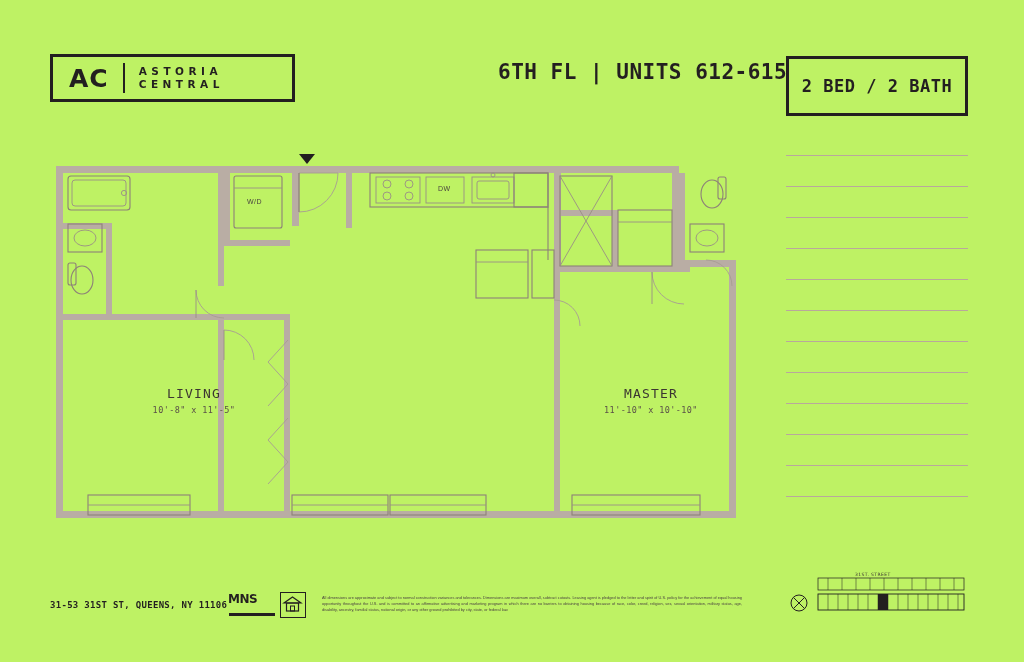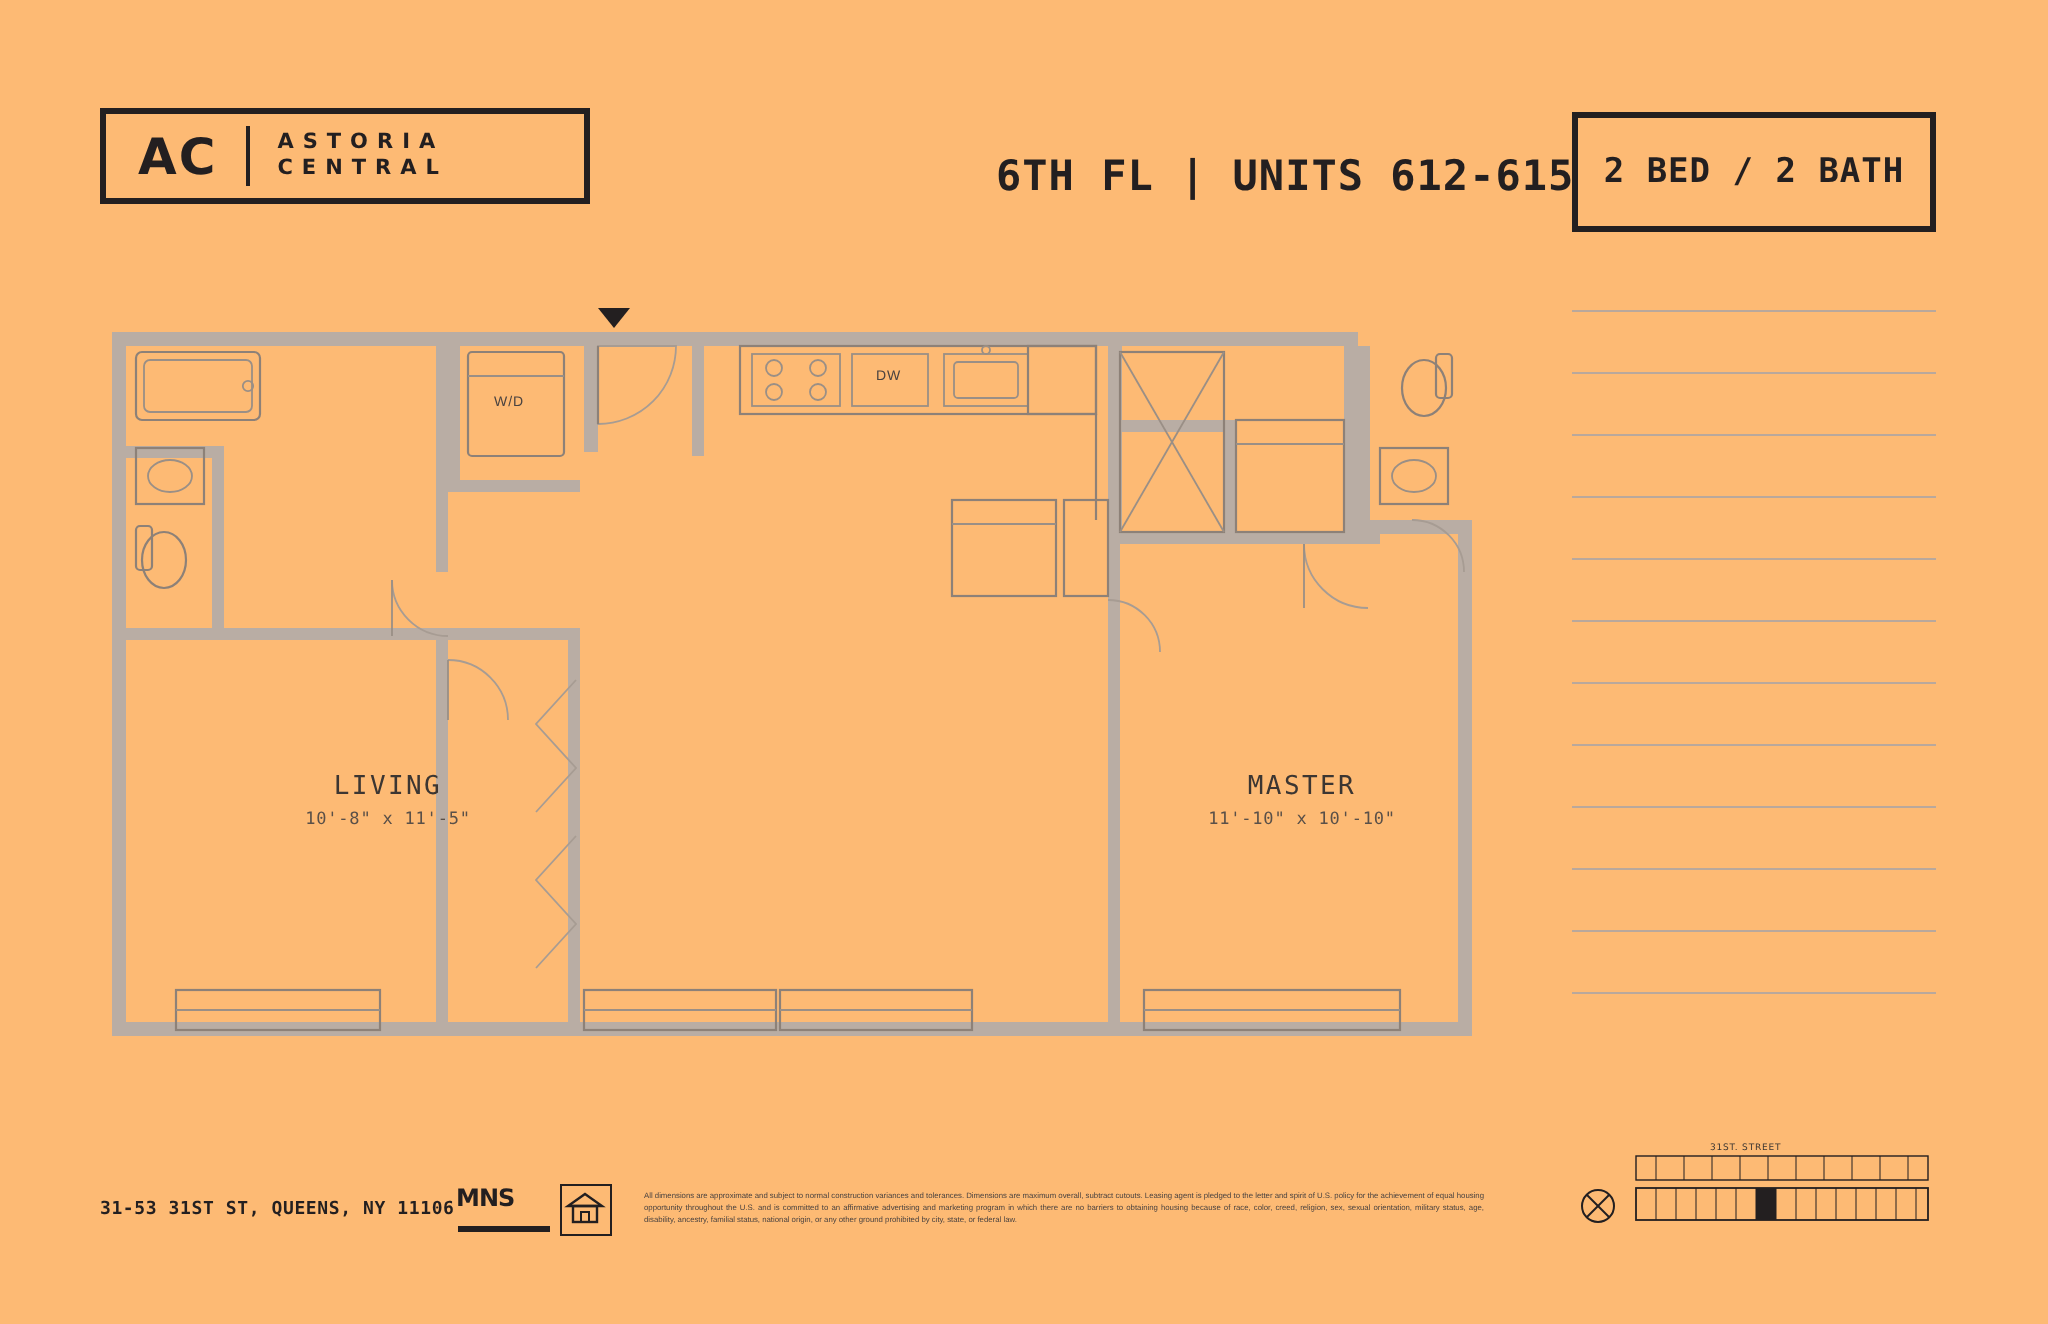--- a/index.html
+++ b/index.html
@@ -13,21 +13,21 @@
     position: relative;
     font-family: "Liberation Sans", sans-serif;
     color: #231f20;
     overflow: hidden;
   }
   .page {
     position: absolute;
     left: 0; top: 0;
     width: 1024px;
     height: 662px;
-    background: #fdba74;
+    background: #bef264;
   }
 
   
   .logo-box {
     position: absolute;
     left: 50px; top: 54px;
     width: 245px; height: 48px;
     border: 3px solid #231f20;
     box-sizing: border-box;
     display: flex;
@@ -51,21 +51,21 @@
     font-family: "DejaVu Sans", sans-serif;
     font-size: 10.5px;
     font-weight: bold;
     letter-spacing: 4.5px;
     line-height: 13px;
     color: #231f20;
   }
 
   .header-title {
     position: absolute;
-    left: 498px; top: 76px;
+    left: 498px; top: 60px;
     font-family: "DejaVu Sans Mono", monospace;
     font-weight: bold;
     font-size: 21px;
     letter-spacing: 0.5px;
     color: #231f20;
     white-space: nowrap;
   }
 
   .unit-type-box {
     position: absolute;

